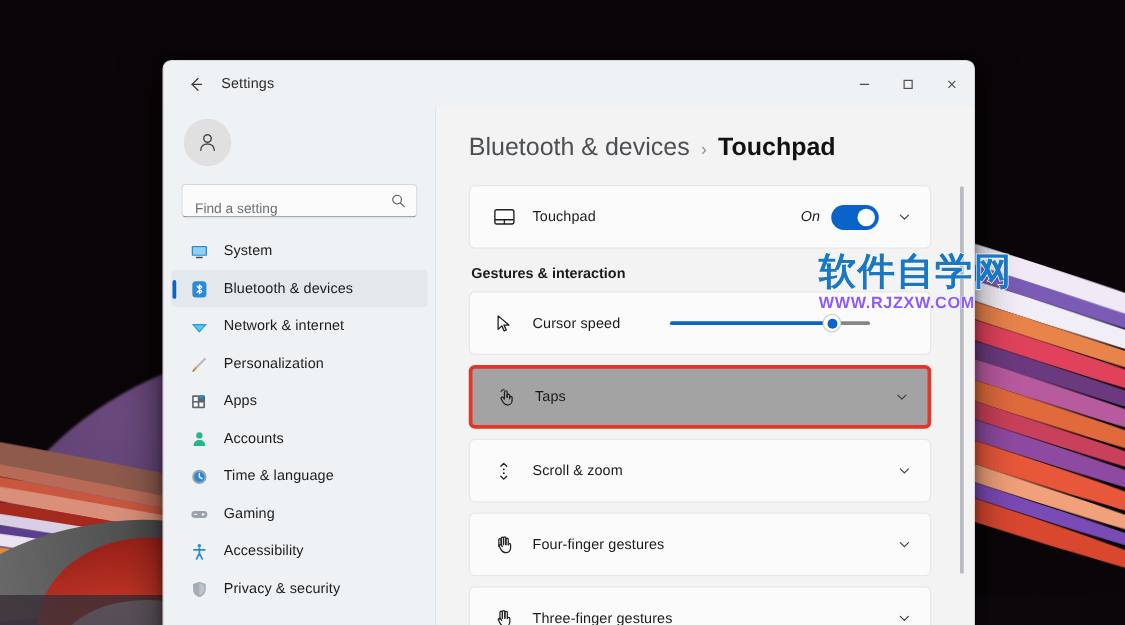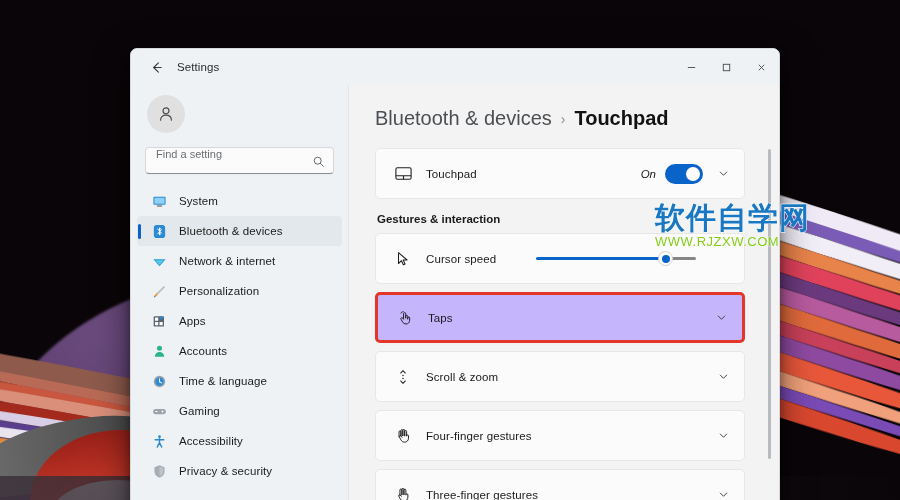--- a/index.html
+++ b/index.html
@@ -107,21 +107,21 @@
     display: flex; align-items: center; justify-content: center;
     color: #4a4a4a;
   }
   .searchwrap { padding: 4px 14px 10px 14px; }
   .searchbox {
     position: relative; height: 27px;
     background: #fbfbfb;
     border: 1px solid #d5d9dd;
     border-bottom: 1px solid #8a8f94;
     border-radius: 4px;
-    display: flex; align-items: flex-start;
+    display: flex; align-items: flex-end;
     padding: 0 26px 0 10px;
     box-shadow: 0 1px 0 rgba(0,0,0,.02);
   }
   .searchbox input {
     border: 0; outline: 0; background: transparent;
     font-family: "Liberation Sans", sans-serif;
     font-size: 11px; color: #3c3c3c; width: 100%;
   }
   .searchbox input::placeholder { color: #6b6f73; }
   .search-ico { position: absolute; right: 8px; top: 6px; color: #56595c; }
@@ -193,21 +193,21 @@
     background: #fff; border: 1px solid #d0d0d0;
     display: flex; align-items: center; justify-content: center;
     margin: 0 -3px; z-index: 2;
   }
   .thumb i { width: 8px; height: 8px; border-radius: 50%; background: #0a63c9; display: block; }
 
   .card.highlight {
     border: 3px solid #e33629;
     border-radius: 5px;
     height: 51px;
-    background: #c4b5fd;
+    background: #a3a3a3;
   }
 
   
   .vscroll {
     position: absolute; right: 8px; top: 64px;
     width: 3px; height: 310px; background: #b8bcc0; border-radius: 2px;
   }
 
   
   .watermark {
@@ -218,21 +218,21 @@
   }
   .wm-cn {
     font-family: "DejaVu Sans", sans-serif;
     font-size: 30px; font-weight: 700; color: #1a78c2;
     letter-spacing: 1px;
     -webkit-text-stroke: 1px #ffffff;
     paint-order: stroke fill;
   }
   .wm-url {
     font-family: "Liberation Sans", sans-serif;
-    font-size: 13px; font-weight: 400; color: #84cc16;
+    font-size: 13px; font-weight: 700; color: #8b5cf6;
     letter-spacing: .5px; margin-top: 2px;
     -webkit-text-stroke: .6px #ffffff;
     paint-order: stroke fill;
   }
 </style>
 </head>
 <body>
 
 <div id="desktop">
 

